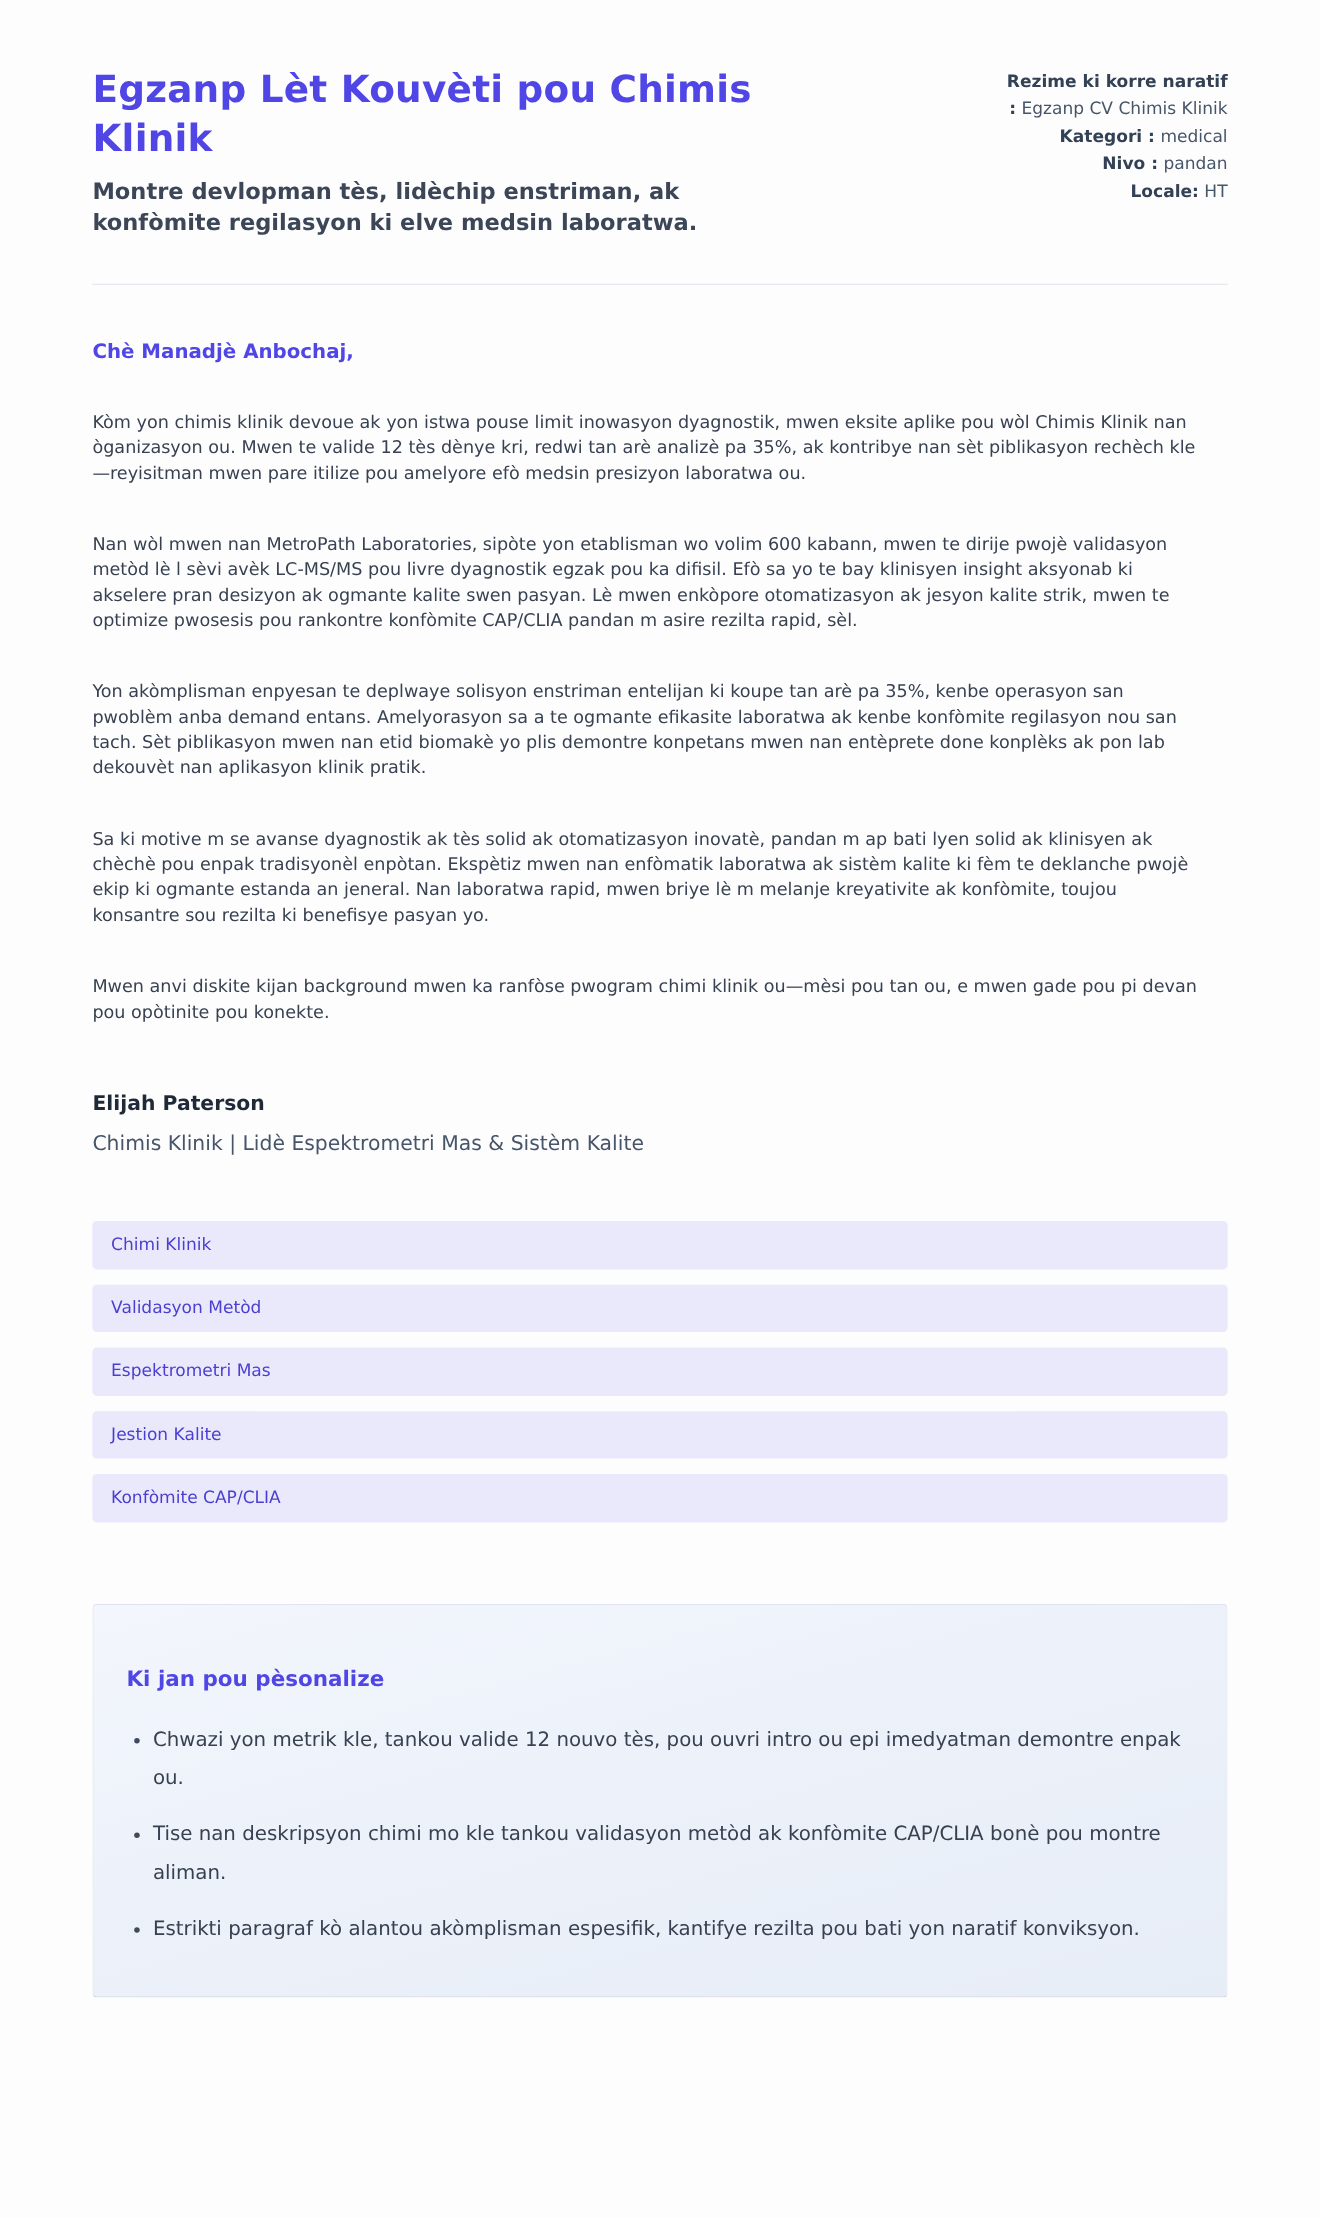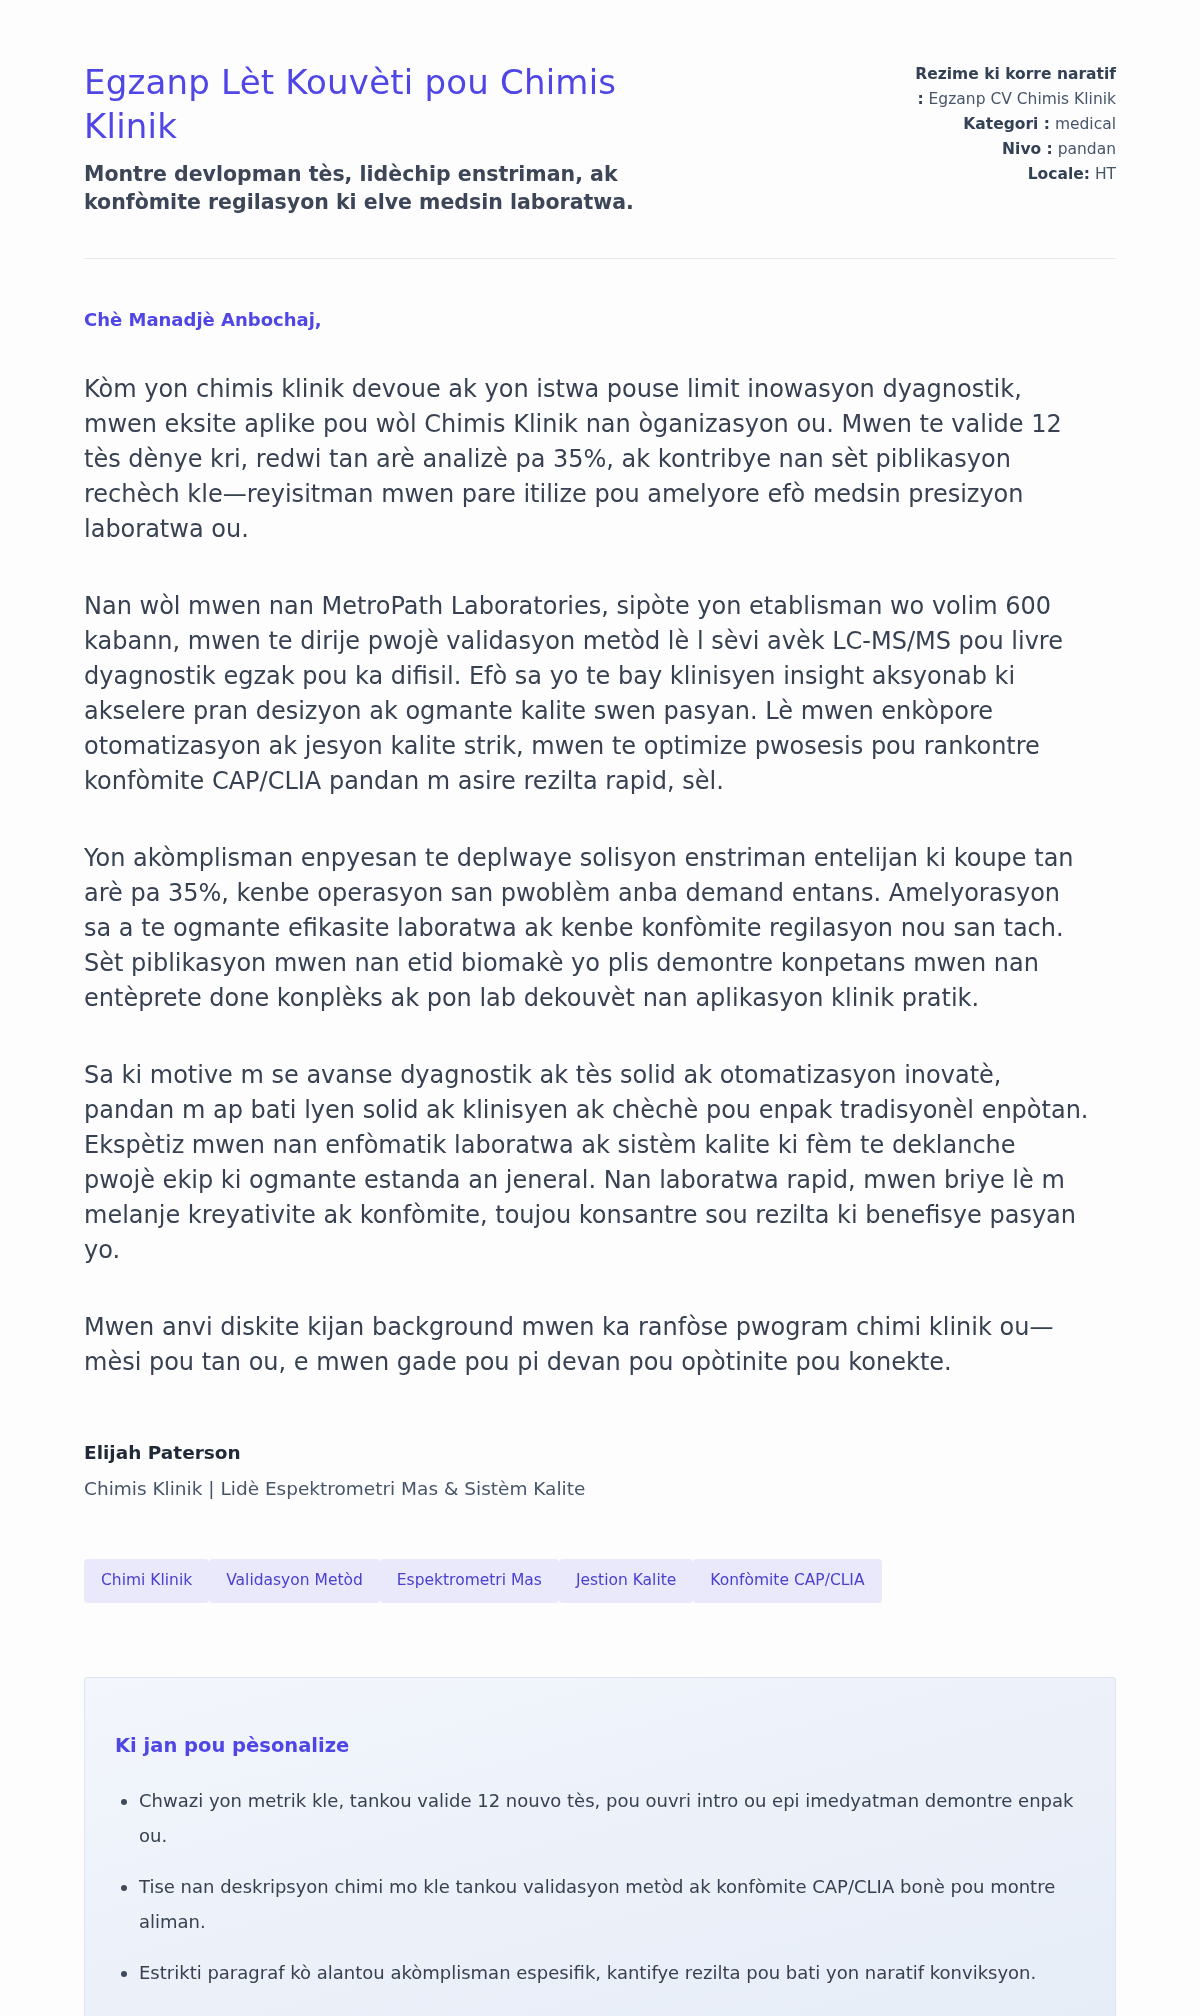--- a/index.html
+++ b/index.html
@@ -30,21 +30,21 @@
     display:flex;
     justify-content:space-between;
     align-items:flex-start;
     gap:24px;
   }
   .title-block{max-width:600px;}
   .page-title{
     margin:0;
     font-size:34px;
     line-height:44px;
-    font-weight:400;
+    font-weight:700;
     color:var(--accent);
     letter-spacing:.2px;
   }
   .page-subtitle{
     margin:12px 0 0 0;
     font-size:20.5px;
     line-height:28px;
     font-weight:700;
     color:var(--heading-text);
   }
@@ -67,40 +67,42 @@
   
   .salutation{
     margin:50px 0 0 0;
     font-size:18px;
     font-weight:700;
     color:var(--accent);
   }
   p.body-par{
     margin:42px 0 0 0;
     max-width:1005px;
-    font-size:24px;
-    line-height:35px;
+    font-size:16px;
+    line-height:23px;
     color:var(--body-text);
   }
   .signature{margin-top:62px;}
   .signature-name{
     font-size:18.5px;
     font-weight:700;
     color:#1f2937;
   }
   .signature-role{
     margin-top:15px;
     font-size:18.5px;
     color:var(--muted-text);
   }
   
   .tags{
     margin-top:60px;
     display:flex;
     flex-wrap:wrap;
+    gap:14px;
+    flex-direction:column;
   }
   .tag{
     display:inline-block;
     background:var(--tag-bg);
     color:var(--tag-text);
     font-size:15.5px;
     line-height:1;
     padding:14px 17px;
     border-radius:4px;
   }

